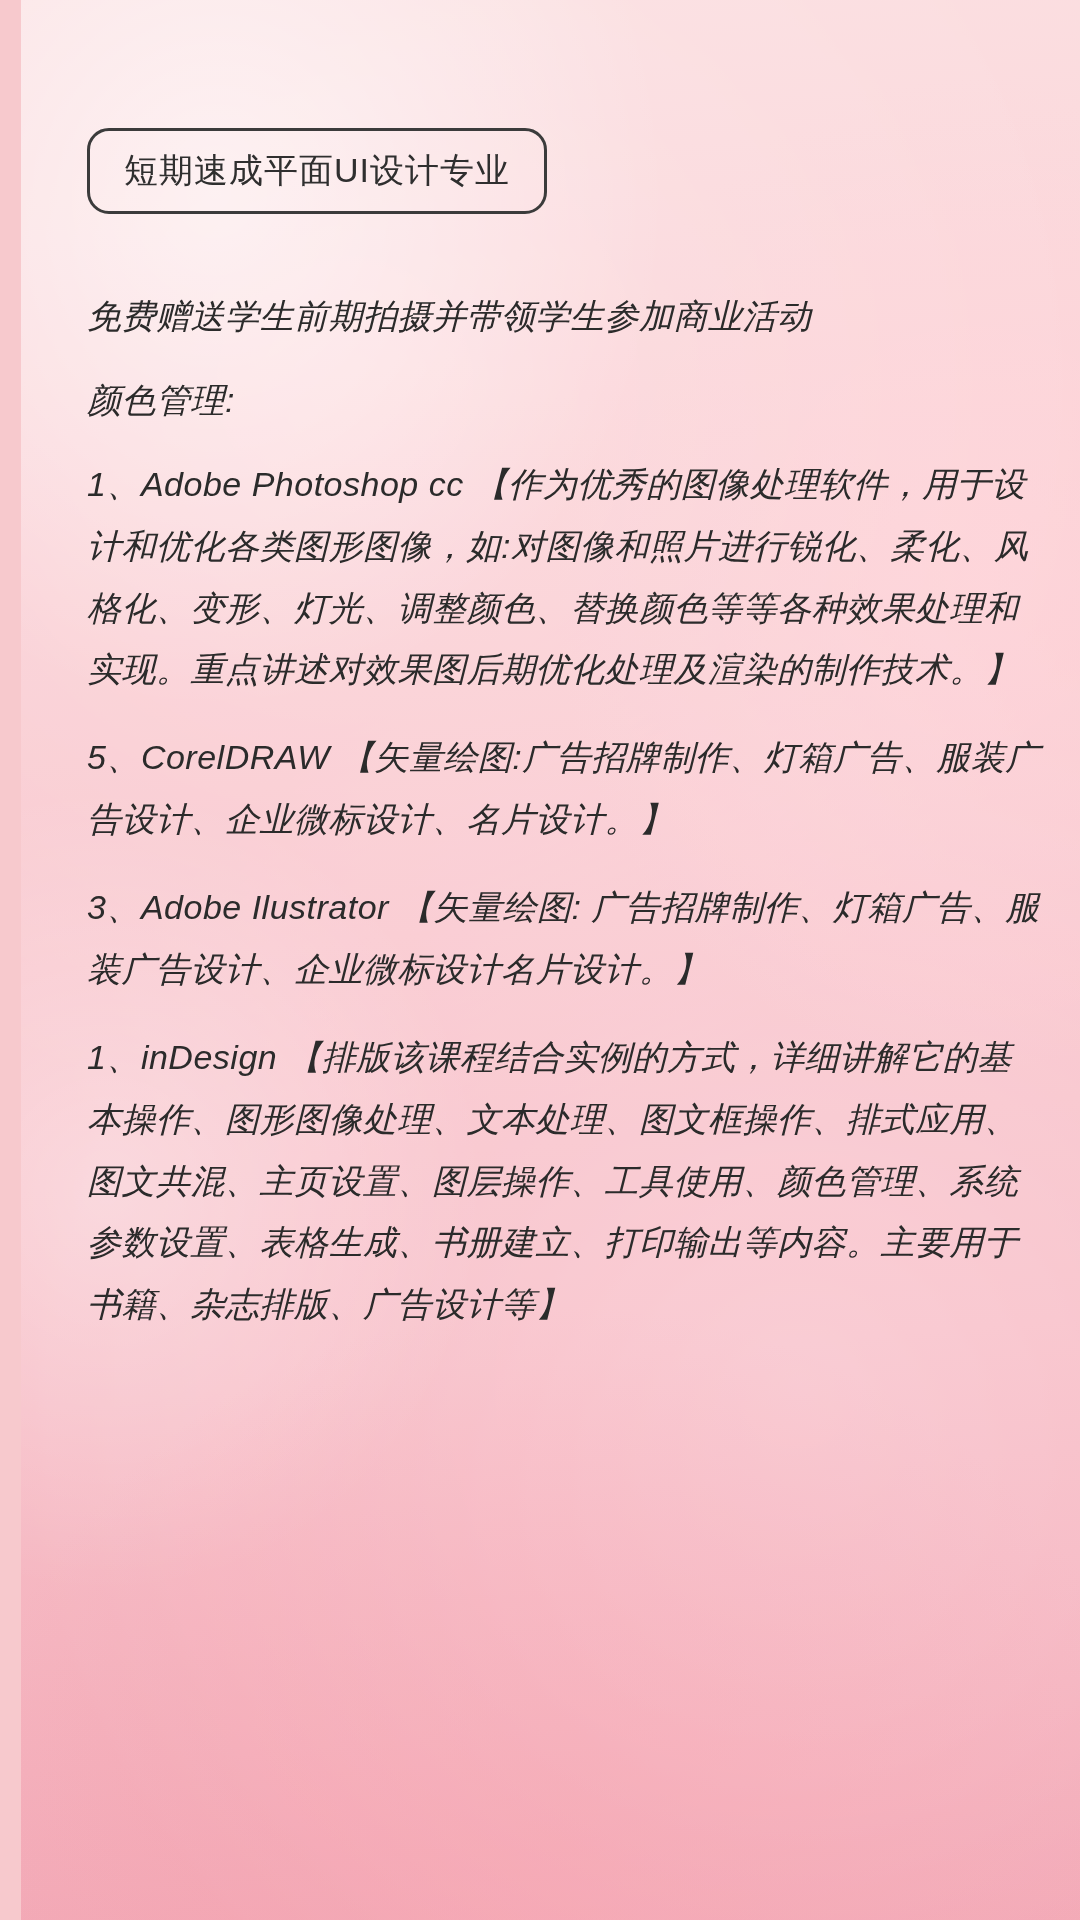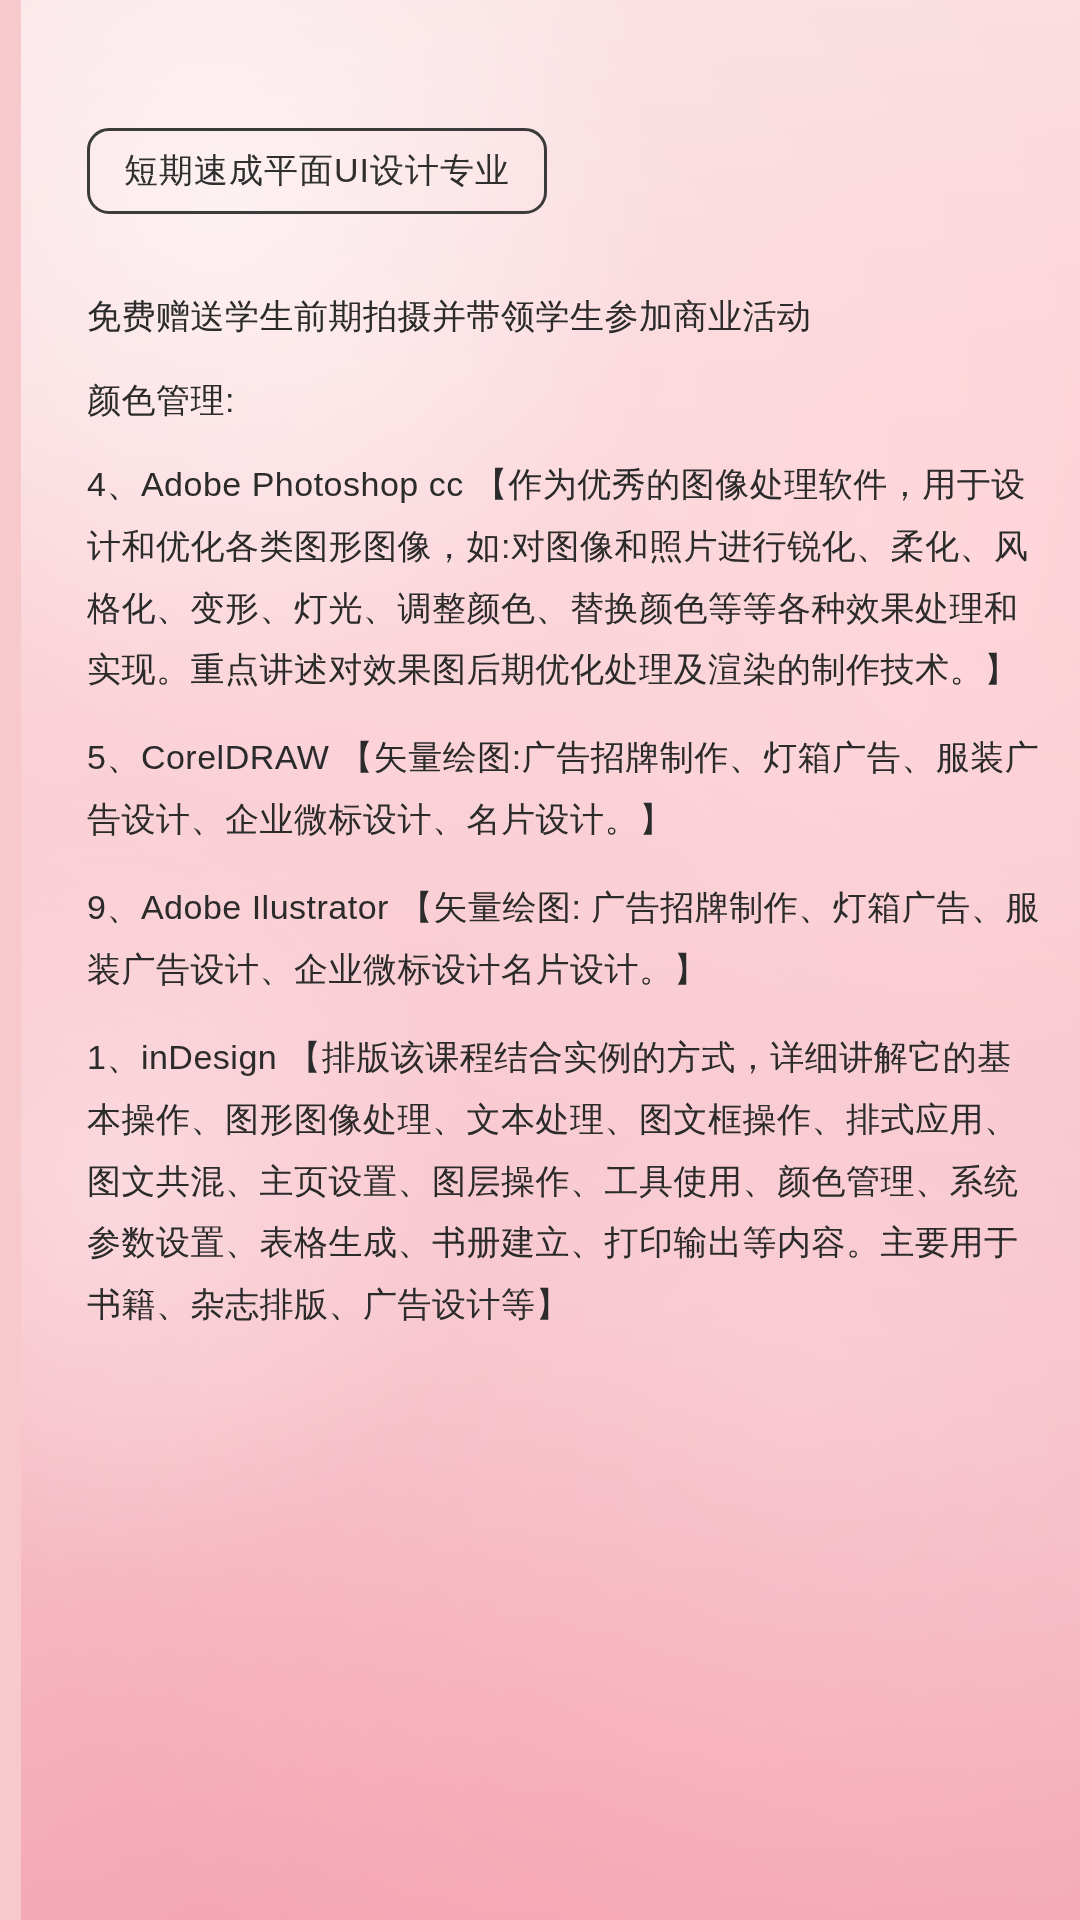--- a/index.html
+++ b/index.html
@@ -50,20 +50,21 @@
     border-radius: 22px;
     font-size: 34px;
     line-height: 1;
     color: #2f2f2f;
     letter-spacing: 1px;
     background: transparent;
   }
   .body-block {
     margin-top: 72px;
     color: #2b2b2b;
+    font-style: italic;
   }
   p.para {
     margin: 0 0 26px 0;
     padding: 0 0 0 8px;
     font-size: 34px;
     line-height: 1.82;
     letter-spacing: 0.5px;
     text-align: left;
     color: #2b2b2b;
   }
@@ -78,23 +79,23 @@
   <div class="content">
 
     <div class="title-badge">短期速成平面UI设计专业</div>
 
     <div class="body-block">
 
       <p class="para tight">免费赠送学生前期拍摄并带领学生参加商业活动</p>
 
       <p class="para tight">颜色管理:</p>
 
-      <p class="para">4、Adobe Photoshop cc 【作为优秀的图像处理软件，用于设计和优化各类图形图像，如:对图像和照片进行锐化、柔化、风格化、变形、灯光、调整颜色、替换颜色等等各种效果处理和实现。重点讲述对效果图后期优化处理及渲染的制作技术。】</p>
+      <p class="para">1、Adobe Photoshop cc 【作为优秀的图像处理软件，用于设计和优化各类图形图像，如:对图像和照片进行锐化、柔化、风格化、变形、灯光、调整颜色、替换颜色等等各种效果处理和实现。重点讲述对效果图后期优化处理及渲染的制作技术。】</p>
 
       <p class="para">5、CorelDRAW 【矢量绘图:广告招牌制作、灯箱广告、服装广告设计、企业微标设计、名片设计。】</p>
 
-      <p class="para">9、Adobe Ilustrator 【矢量绘图: 广告招牌制作、灯箱广告、服装广告设计、企业微标设计名片设计。】</p>
+      <p class="para">3、Adobe Ilustrator 【矢量绘图: 广告招牌制作、灯箱广告、服装广告设计、企业微标设计名片设计。】</p>
 
       <p class="para">1、inDesign 【排版该课程结合实例的方式，详细讲解它的基本操作、图形图像处理、文本处理、图文框操作、排式应用、图文共混、主页设置、图层操作、工具使用、颜色管理、系统参数设置、表格生成、书册建立、打印输出等内容。主要用于书籍、杂志排版、广告设计等】</p>
 
     </div>
   </div>
 </div>
 
 </body></html>

